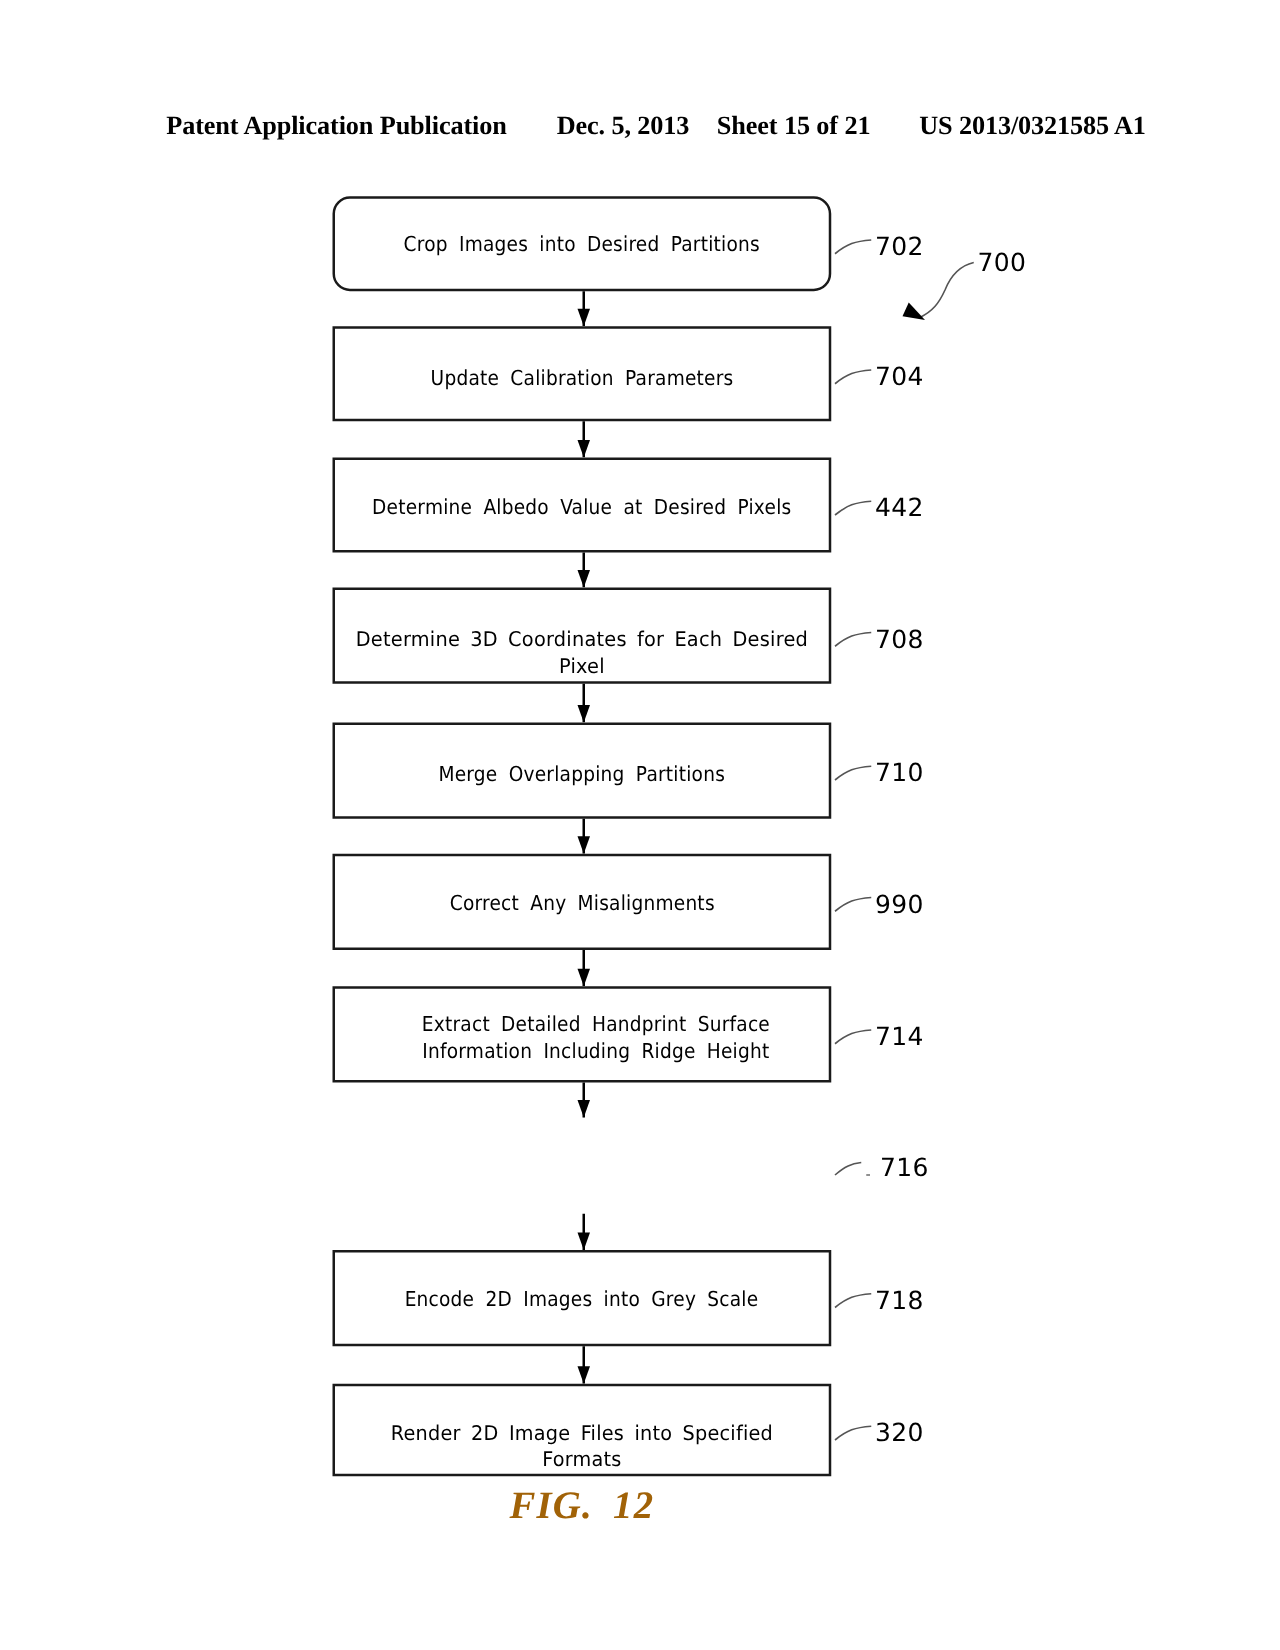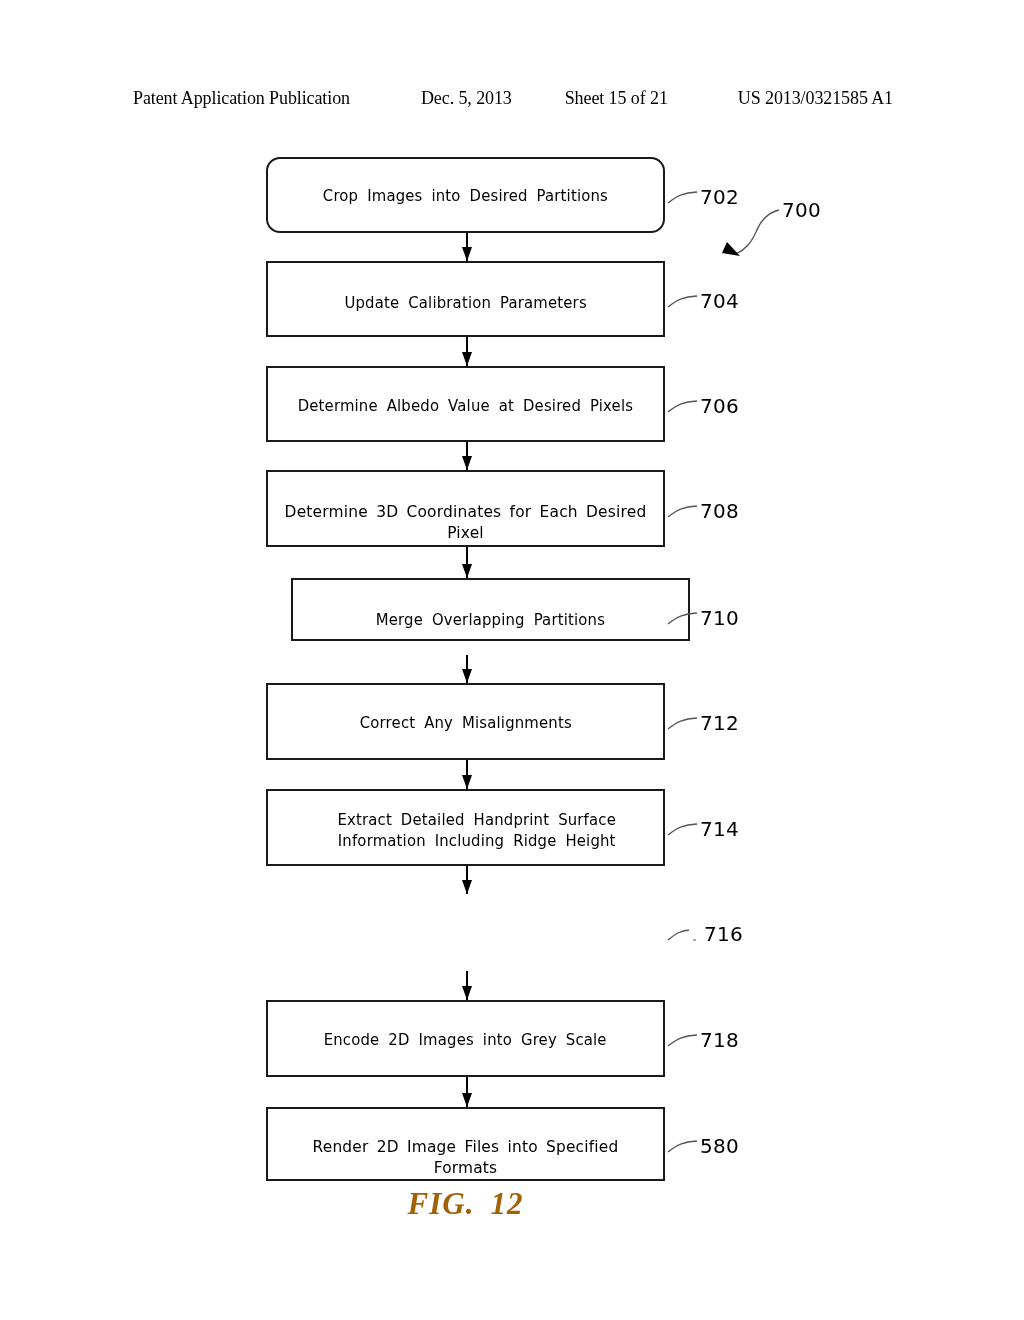--- a/index.html
+++ b/index.html
@@ -18,22 +18,22 @@
   }
 
   
   .page-header {
     position: absolute;
     left: 133px;
     top: 88px;
     width: 760px;
     height: 24px;
     font-family: "Liberation Serif", serif;
-    font-weight: normal;
-    font-size: 18px;
+    font-weight: bold;
+    font-size: 21px;
     letter-spacing: -0.1px;
     white-space: nowrap;
     display: flex;
     align-items: baseline;
     justify-content: space-between;
   }
   .hdr-pub       { }
   .hdr-date      { margin-left: 40px; }
   .hdr-sheet     { margin-left: 22px; }
   .hdr-patno     { margin-left: 39px; }
@@ -77,21 +77,21 @@
 
   .b704 { top: 261px; height: 76px; }
   .b704 .fc-text { margin-top: 29px; }
 
   .b706 { top: 366px; height: 76px; }
   .b706 .fc-text { margin-top: 27px; }
 
   .b708 { top: 470px; height: 77px; }
   .b708 .fc-text { margin-top: 29px; font-size: 16.2px; word-spacing: 3.2px; transform: scaleX(0.955); }
 
-  .b710 { top: 578px; height: 63px; margin-left: 25px; }
+  .b710 { top: 578px; height: 77px; }
   .b710 .fc-text { margin-top: 29px; }
 
   .b712 { top: 683px; height: 77px; }
   .b712 .fc-text { margin-top: 27px; }
 
   .b714 { top: 789px; height: 77px; padding-left: 22px; }
   .b714 .fc-text { margin-top: 18px; }
 
   .b716 { top: 894px; height: 77px; }
   .b716 .fc-text { margin-top: 27px; font-size: 16.2px; word-spacing: 3.4px; transform: scaleX(0.95); }
@@ -282,26 +282,26 @@
       <path d="M779 210 C 766 213, 760 222, 756 232 C 751 243, 746 249, 736 254"></path>
     </g>
     <g stroke="#777777" stroke-width="1.3" fill="none">
       <path d="M693 940 l 3 0"></path>
     </g>
     <polygon points="727,242 740,256 722,253" fill="#000000"></polygon>
   </svg>
 
   <div class="ref-num r702">702</div>
   <div class="ref-num r704">704</div>
-  <div class="ref-num r706">706</div>
+  <div class="ref-num r706">442</div>
   <div class="ref-num r708">708</div>
   <div class="ref-num r710">710</div>
-  <div class="ref-num r712">712</div>
+  <div class="ref-num r712">990</div>
   <div class="ref-num r714">714</div>
   <div class="ref-num r716">716</div>
   <div class="ref-num r718">718</div>
-  <div class="ref-num r720">580</div>
+  <div class="ref-num r720">320</div>
   <div class="ref-num r700">700</div>
 </div>
 
 <div class="fig-caption">
   <span>FIG.</span><span class="fig-gap"></span><span>12</span>
 </div>
 
 </body></html>

